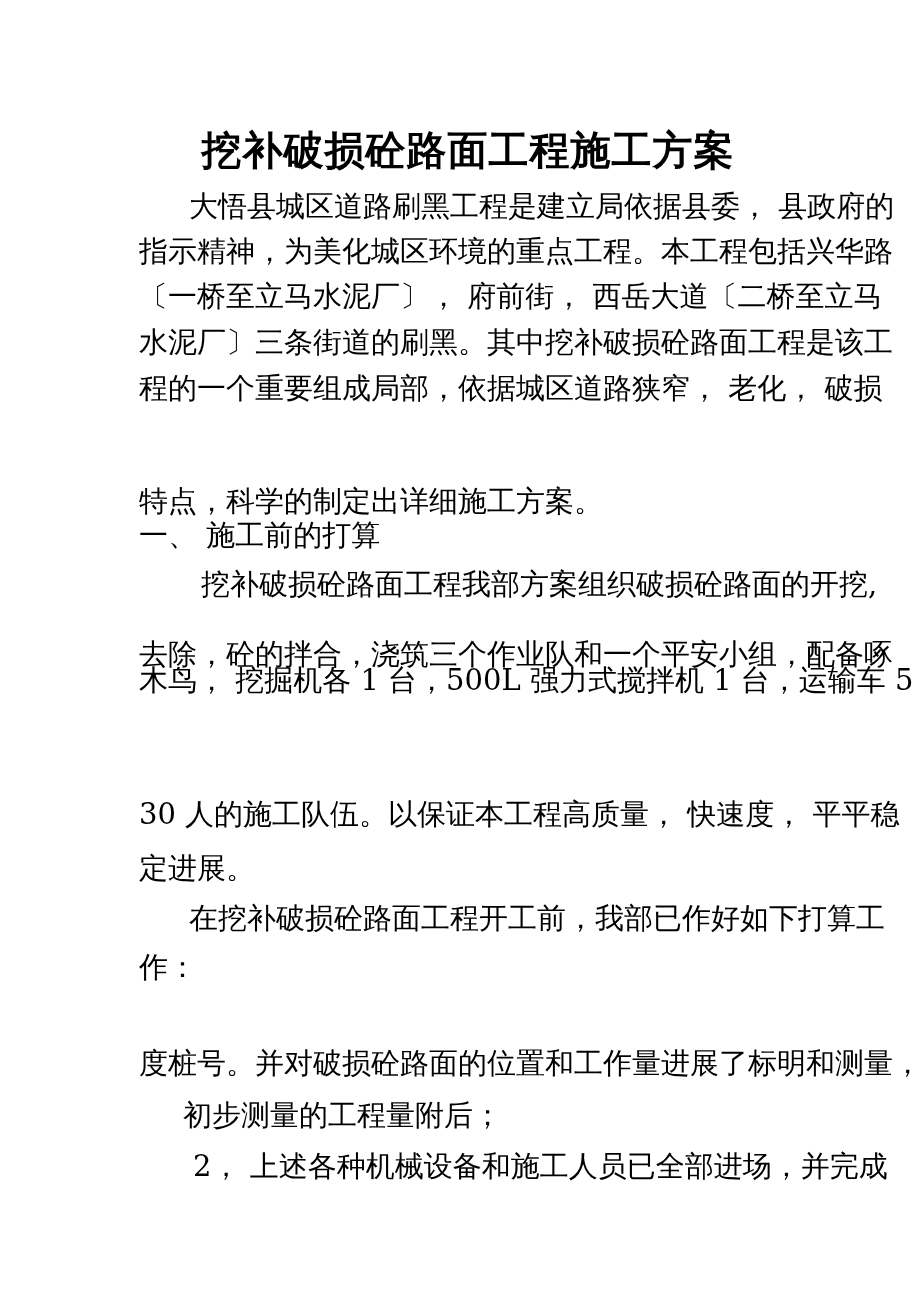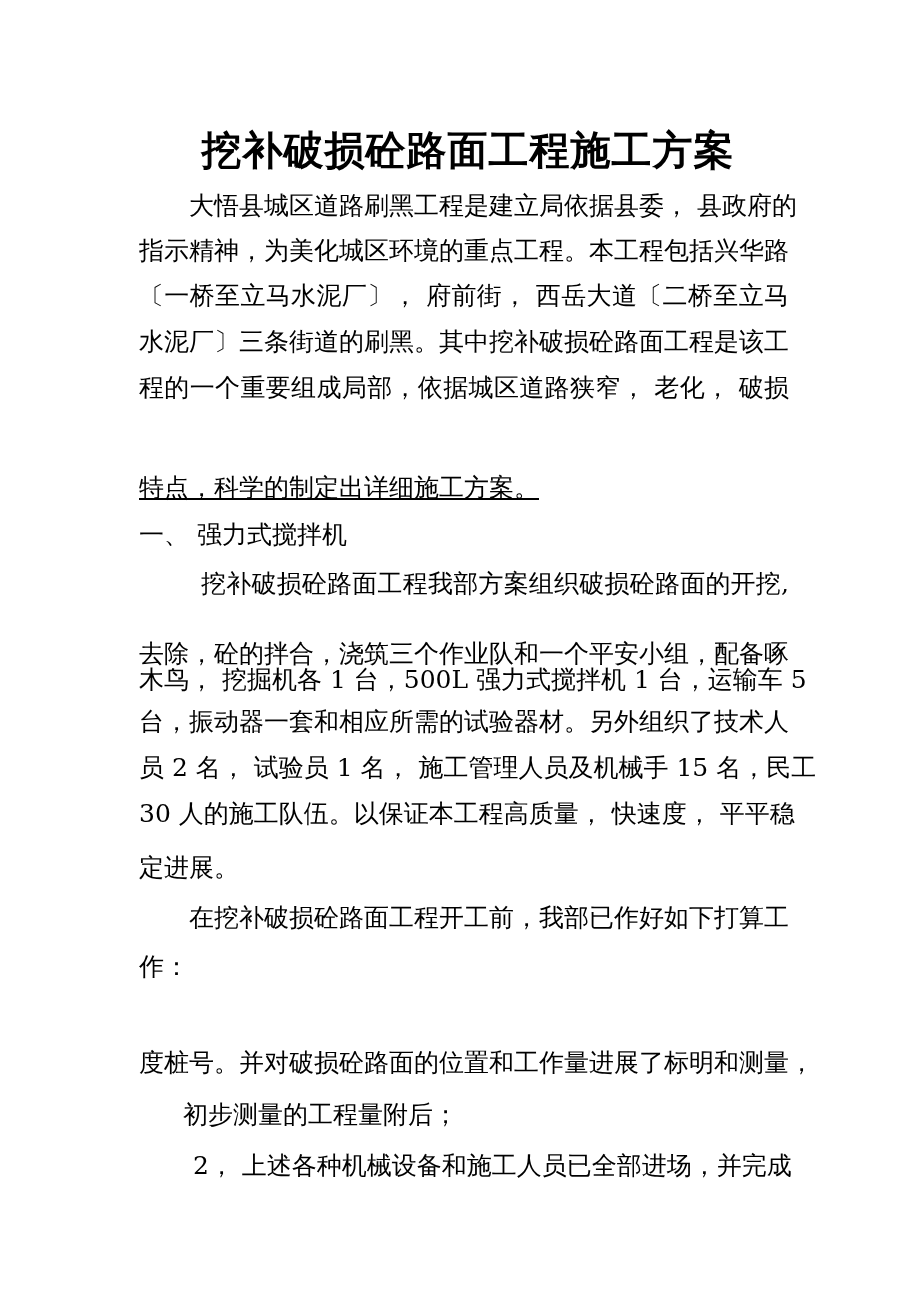--- a/index.html
+++ b/index.html
@@ -34,21 +34,21 @@
       font-size: 40px;
       line-height: 60px;
       letter-spacing: 1px;
       white-space: nowrap;
       margin-left: 16px;
     }
     .line {
       position: absolute;
       left: 139px;
       width: 650px;
-      font-size: 25px;
+      font-size: 29px;
       line-height: 40px;
       white-space: nowrap;
       text-align: justify;
       text-align-last: justify;
     }
     .line.last {
       text-align-last: left;
     }
     .line.heading {
       text-align-last: left;
@@ -58,27 +58,25 @@
 <body>
 
 <div class="page">
   <div class="title">挖补破损砼路面工程施工方案</div>
 
   <div class="line" style="top: 186px; left: 189px; width: 600px;">大悟县城区道路刷黑工程是建立局依据县委， 县政府的</div>
   <div class="line" style="top: 276px; left: 139px; width: 650px;">〔一桥至立马水泥厂〕， 府前街， 西岳大道〔二桥至立马</div>
   <div class="line" style="top: 231px; left: 139px; width: 650px;">指示精神，为美化城区环境的重点工程。本工程包括兴华路</div>
   <div class="line" style="top: 322px; left: 139px; width: 650px;">水泥厂〕三条街道的刷黑。其中挖补破损砼路面工程是该工</div>
   <div class="line" style="top: 368px; left: 139px; width: 650px;">程的一个重要组成局部，依据城区道路狭窄， 老化， 破损</div>
-  <div class="line last" style="top: 468px; left: 139px; width: 650px; text-decoration: underline;">特点，科学的制定出详细施工方案。</div>
-  <div class="line heading last" style="top: 515px; left: 139px; width: 650px;">一、 强力式搅拌机</div>
+  <div class="line last" style="top: 481px; left: 139px; width: 650px;">特点，科学的制定出详细施工方案。</div>
+  <div class="line heading last" style="top: 515px; left: 139px; width: 650px;">一、 施工前的打算</div>
   <div class="line" style="top: 564px; left: 201px; width: 588px;">挖补破损砼路面工程我部方案组织破损砼路面的开挖,</div>
   <div class="line" style="top: 634px; left: 139px; width: 650px;">去除，砼的拌合，浇筑三个作业队和一个平安小组，配备啄</div>
   <div class="line" style="top: 660px; left: 139px; width: 650px;">木鸟， 挖掘机各 1 台，500L 强力式搅拌机 1 台，运输车 5</div>
-  <div class="line" style="top: 702px; left: 139px; width: 650px;">台，振动器一套和相应所需的试验器材。另外组织了技术人</div>
-  <div class="line" style="top: 748px; left: 139px; width: 650px;">员 2 名， 试验员 1 名， 施工管理人员及机械手 15 名，民工</div>
   <div class="line" style="top: 794px; left: 139px; width: 650px;">30 人的施工队伍。以保证本工程高质量， 快速度， 平平稳</div>
   <div class="line last" style="top: 848px; left: 139px; width: 650px;">定进展。</div>
   <div class="line" style="top: 898px; left: 189px; width: 600px;">在挖补破损砼路面工程开工前，我部已作好如下打算工</div>
   <div class="line last" style="top: 947px; left: 139px; width: 650px;">作：</div>
   <div class="line" style="top: 1043px; left: 139px; width: 650px;">度桩号。并对破损砼路面的位置和工作量进展了标明和测量，</div>
   <div class="line last" style="top: 1095px; left: 139px; width: 650px; margin-left: 44px;">初步测量的工程量附后；</div>
   <div class="line" style="top: 1146px; left: 193px; width: 596px;">2， 上述各种机械设备和施工人员已全部进场，并完成</div>
 </div>
 
 </body></html>

